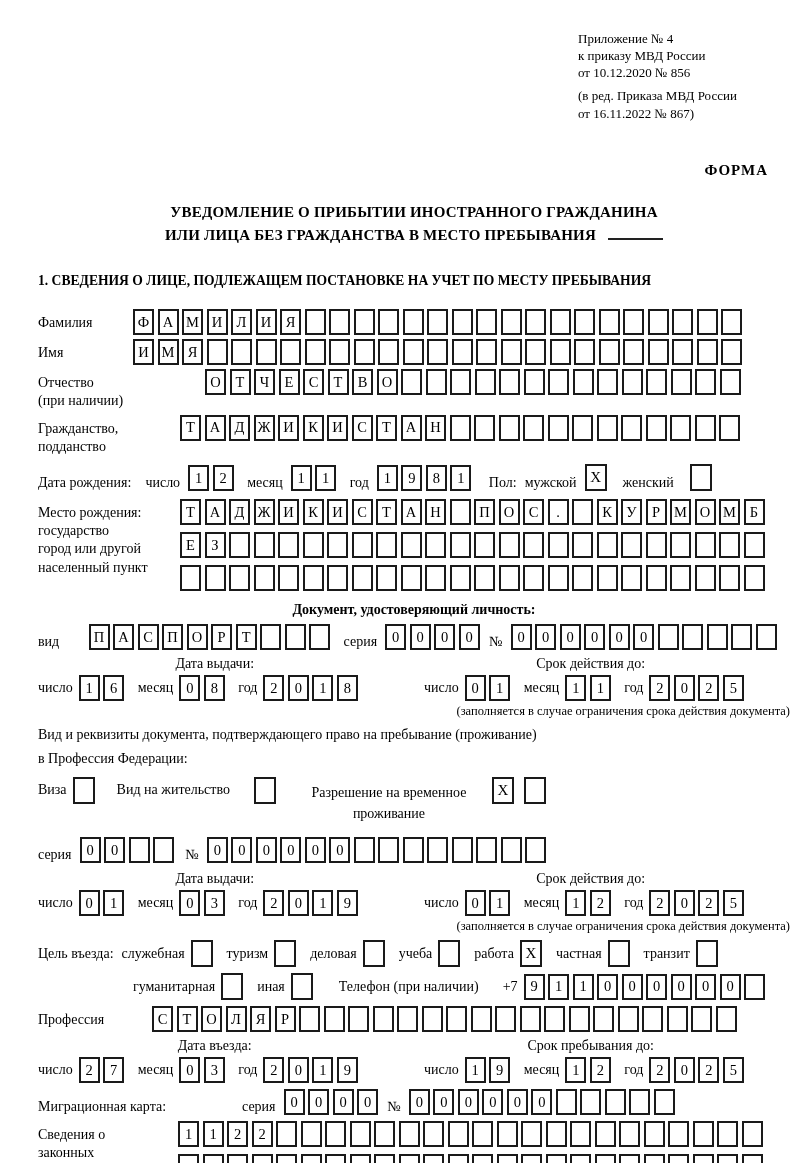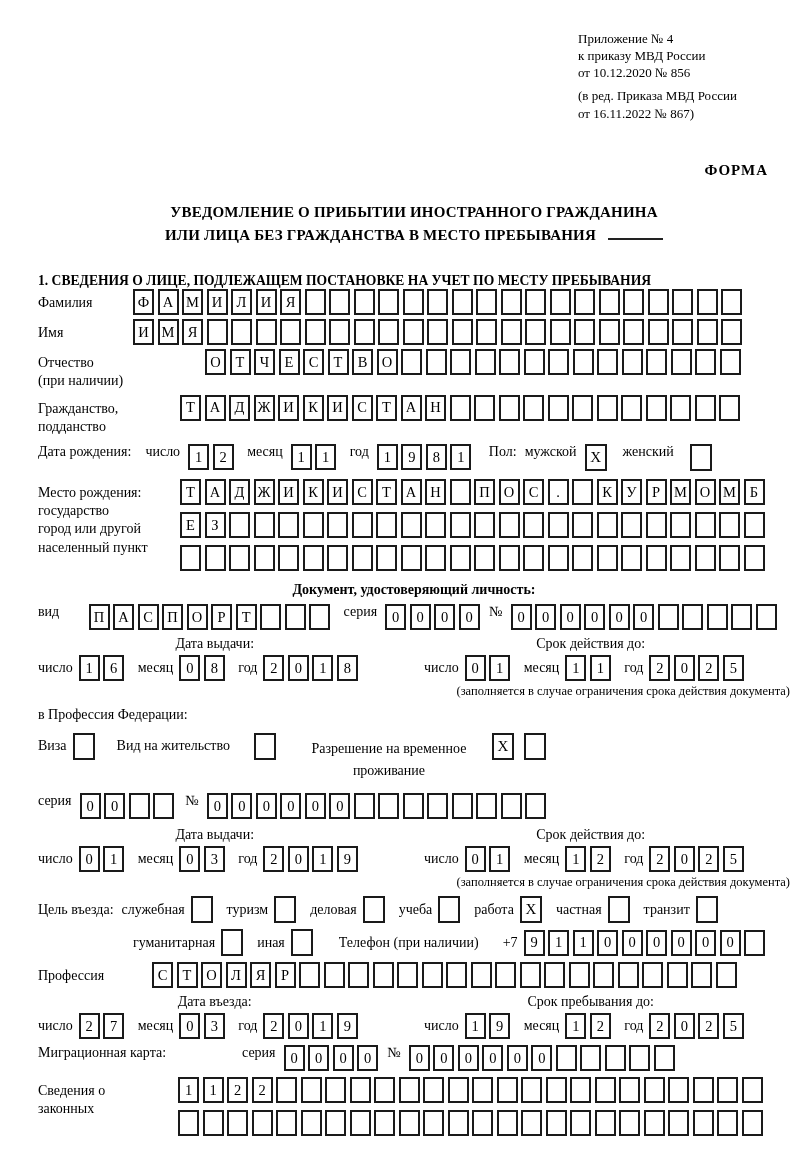--- a/index.html
+++ b/index.html
@@ -7,33 +7,33 @@
   body { width:800px; height:1163px; font-family:"Liberation Serif", serif; color:#000; }
   .page { width:800px; height:1163px; padding:30px 10px 0 38px; overflow:hidden; }
 
   .appendix { width:190px; margin-left:auto; margin-right:22px; font-size:13px; line-height:1.32; }
   .appendix .rev { margin-top:6px; }
   .forma { margin-top:40px; margin-right:22px; text-align:right; font-weight:bold; font-size:15px; letter-spacing:1px; }
 
   .title { text-align:center; font-weight:bold; font-size:15px; margin-top:22px; line-height:1.55; letter-spacing:.2px; }
   .blank-line { display:inline-block; width:55px; border-bottom:2px solid #222; margin-left:12px; height:14px; }
 
-  .section-heading { font-weight:bold; font-size:13.6px; margin-top:26px; }
+  .section-heading { font-weight:bold; font-size:13.6px; margin-top:26px; margin-bottom:20px; }
 
   .frow { display:flex; align-items:flex-start; margin-bottom:4px; }
   .flabel { flex:none; font-size:14px; padding-top:5px; line-height:1.3; }
   .cells { display:flex; flex:none; }
   .cell { flex:none; width:21px; height:26px; border:2px solid #1a1a1a; margin-right:3.5px;
           display:inline-flex; align-items:center; justify-content:center; font-size:14.5px; }
   .checkbox { flex:none; width:22px; height:27px; border:2px solid #1a1a1a;
           display:inline-flex; align-items:center; justify-content:center; font-size:15px; }
   .stack { display:flex; flex-direction:column; }
   .stack .cells { margin-bottom:7px; }
 
-  .inline-row { display:flex; align-items:flex-start; font-size:14px; margin:8px 0;font-family:Liberation Serif, serif; }
+  .inline-row { display:flex; align-items:flex-end; font-size:14px; margin:8px 0;font-family:Liberation Serif, serif; }
   .inline-row .lbl { margin-right:8px; }
   .inline-row .cells { margin-right:10px; }
 
   .doc-heading { text-align:center; font-weight:bold; font-size:14px; margin:4px 0 6px; }
 
   .date-block { display:flex; flex-wrap:wrap; margin:6px 0 4px; font-size:14px; }
   .date-half-l { width:47%; }
   .date-half-r { width:53%; }
   .date-head { text-align:center; margin-bottom:3px; }
   .date-fields { display:flex; align-items:center; }
@@ -392,20 +392,21 @@
             <span class="cell">2</span>
             <span class="cell">0</span>
             <span class="cell">2</span>
             <span class="cell">5</span>
           </span>
       </div>
     </div>
     <div class="date-note">(заполняется в случае ограничения срока действия документа)</div>
   </div>
 
+  <div class="plain-line">Вид и реквизиты документа, подтверждающего право на пребывание (проживание)</div>
   <div class="plain-line">в Профессия Федерации:</div>
 
   <div class="options-row">
     <span class="olbl">Виза</span>
     <span class="checkbox" style="margin-left:6px"></span>
     <span class="olbl" style="margin-left:22px">Вид на жительство</span>
     <span class="checkbox" style="margin-left:24px"></span>
     <span class="olbl-multi" style="width:182px; margin-left:22px">Разрешение на временное проживание</span>
     <span class="checkbox" style="margin-left:12px">X</span>
     <span class="checkbox" style="margin-left:10px"></span>

